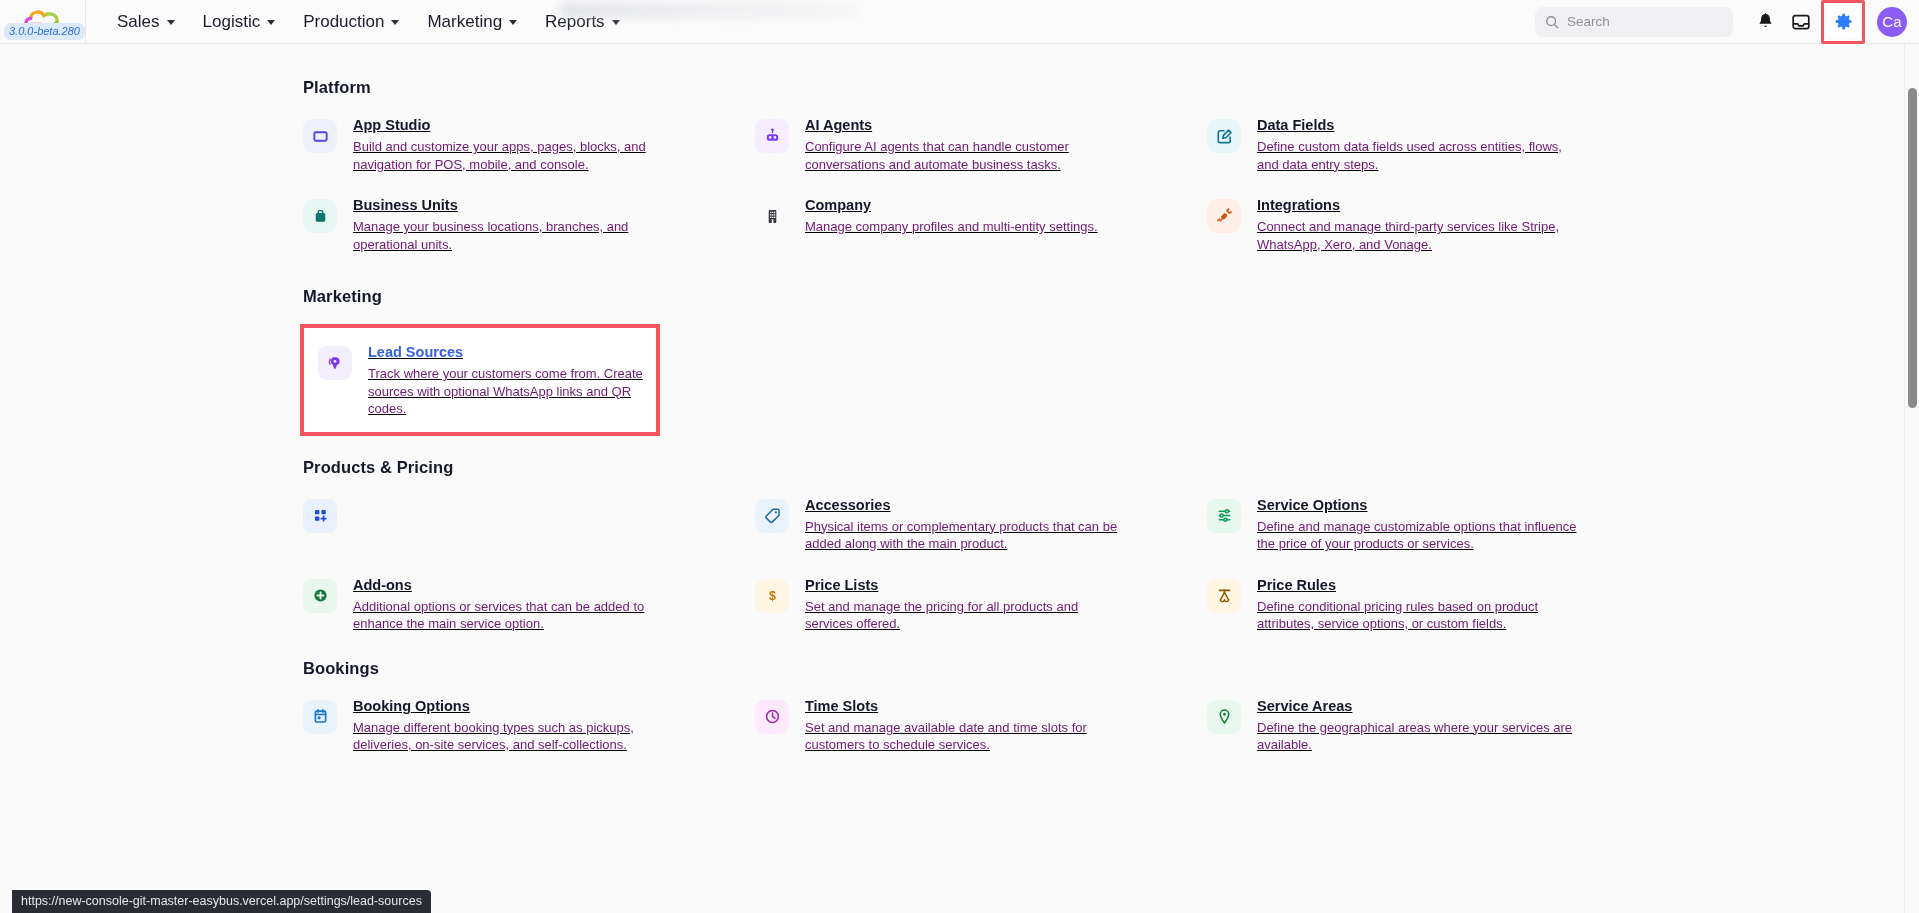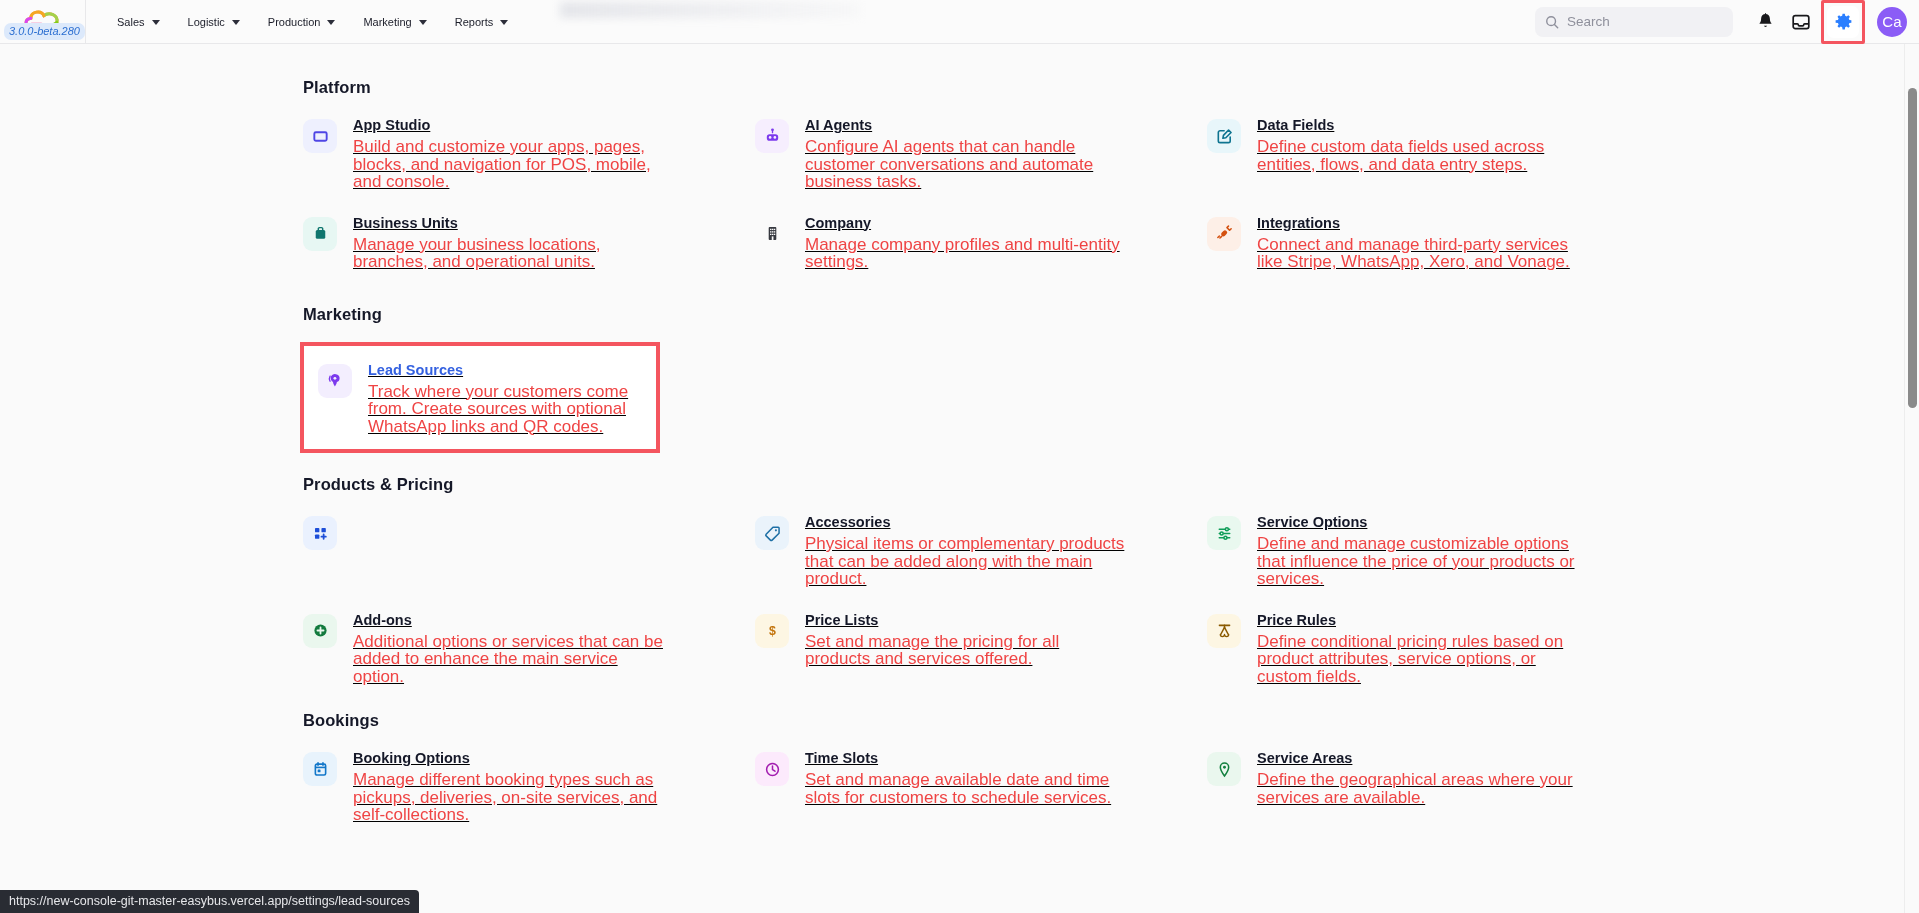--- a/index.html
+++ b/index.html
@@ -44,21 +44,21 @@
     padding: 1px 5px 2px 5px;
     border-radius: 7px;
     white-space: nowrap;
     font-family: "Liberation Sans", sans-serif;
   }
 
   .nav-items { display: flex; align-items: center; margin-left: 17px; }
   .nav-item {
     display: flex; align-items: center; gap: 7px;
     padding: 6px 14px;
-    font-size: 11px;
+    font-size: 17px;
     color: #1b1d29;
     border-radius: 6px;
     cursor: pointer;
     white-space: nowrap;
   }
   .caret {
     width: 0; height: 0;
     border-left: 4.5px solid transparent;
     border-right: 4.5px solid transparent;
     border-top: 5px solid #2c2e3a;
@@ -168,22 +168,22 @@
   .card-body { padding-top: 1px; text-decoration: underline; }
   .card-title {
     font-size: 14.5px;
     font-weight: bold;
     color: #151828;
     margin-bottom: 3px;
     line-height: 19px;
   }
   .card-title.accent { color: #3461e0; font-weight: bold; }
   .card-desc {
-    font-size: 17px;
-    color: #ef4444;
+    font-size: 13px;
+    color: #701a75;
     line-height: 17.5px;
     max-width: 320px;
   }
 
   
   .highlight-box {
     position: relative;
     width: 360px;
     margin-left: 300px;
     border: 4px solid #f4555f;
@@ -209,21 +209,21 @@
     width: 9px;
     height: 320px;
     background: #8a8a8a;
     border-radius: 5px;
     cursor: pointer;
   }
 
   
   .status-url {
     position: absolute;
-    left: 0; bottom: 0;
+    left: 12px; bottom: 0;
     background: #292c33;
     color: #e6e7ea;
     font-size: 12.5px;
     line-height: 20px;
     padding: 1px 9px 2px 9px;
     border-top-right-radius: 4px;
     font-family: "Liberation Sans", sans-serif;
     white-space: nowrap;
     z-index: 40;
   }

